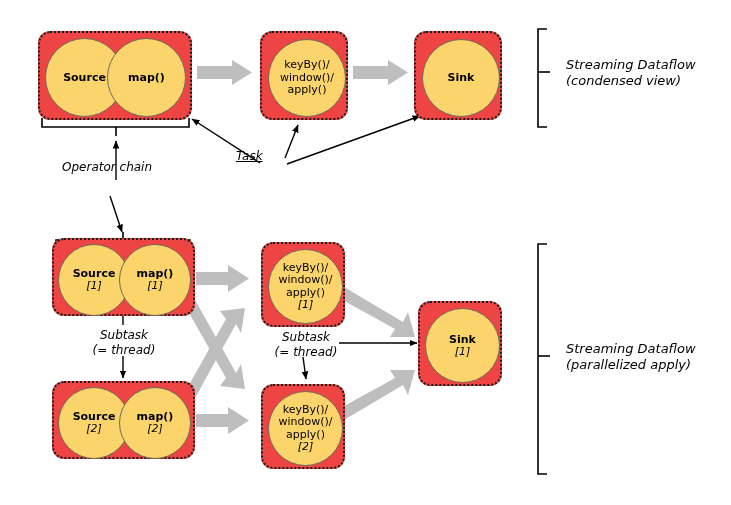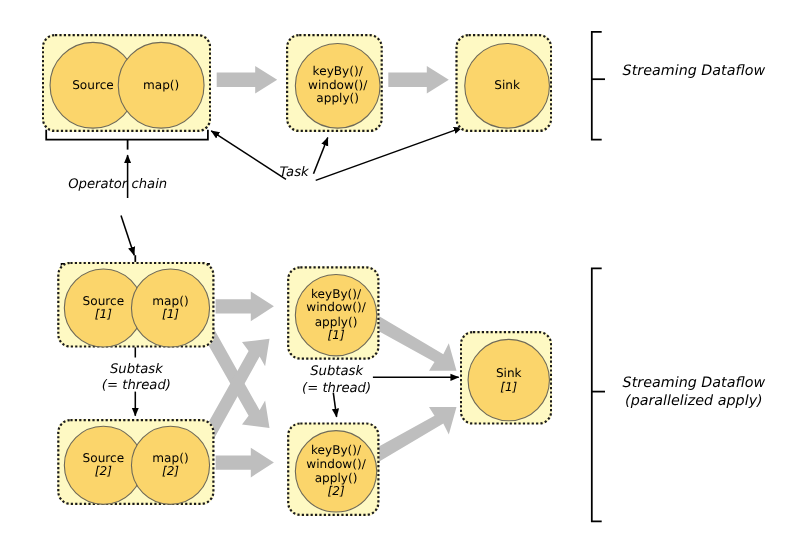--- a/index.html
+++ b/index.html
@@ -1,27 +1,27 @@
 <!DOCTYPE html>
 <html><head>
 <meta charset="utf-8">
 <style>
   html,body{margin:0;padding:0;background:#ffffff;}
   body{width:731px;height:505px;font-family:"DejaVu Sans","Liberation Sans",sans-serif;}
   #canvas{position:relative;width:731px;height:505px;overflow:hidden;background:#fff;}
   svg.layer{position:absolute;left:0;top:0;width:731px;height:505px;overflow:visible;}
-  .node-box{position:absolute;box-sizing:border-box;border:2px dotted #1a1a1a;border-radius:12px;background:#fef9c3;}
+  .node-box{position:absolute;box-sizing:border-box;border:2px dotted #1a1a1a;border-radius:12px;background:#ef4444;}
   .circle{position:absolute;border-radius:50%;background:#FBD56B;border:1px solid #6f6a58;
           display:flex;flex-direction:column;align-items:center;justify-content:center;
           font-size:11px;color:#000;line-height:12px;text-align:center;}
-  .circle .lbl{white-space:nowrap;}
+  .circle .lbl{white-space:nowrap;font-weight:bold;}
   .circle .idx{font-style:italic;}
   .op-text{font-size:11px;line-height:12.5px;}
   .caption{position:absolute;font-style:italic;font-size:12px;color:#000;line-height:15px;white-space:nowrap;}
-  .caption.right{font-size:13px;line-height:16px;text-align:center;}
+  .caption.right{font-size:13px;line-height:16px;text-align:left;}
   .sr-only{position:absolute;width:1px;height:1px;overflow:hidden;clip:rect(0 0 0 0);}
 </style>
 </head>
 <body>
 
 <div id="canvas">
 
   <svg class="layer" viewBox="0 0 731 505">
     <defs>
       <marker id="blkArrow" markerWidth="9" markerHeight="9" refX="7.5" refY="4.5" orient="auto" markerUnits="userSpaceOnUse">
@@ -133,26 +133,27 @@
 
   <div class="node-box" style="left:414px;top:31px;width:88px;height:89px;">
     <div class="circle" style="left:6px;top:6px;width:76px;height:76px;">
       <span class="lbl">Sink</span>
     </div>
   </div>
 
   <div class="caption" style="left:62px;top:160px;">
     <span>Operator chain</span>
   </div>
-  <div class="caption" style="left:254px;top:149px;">
+  <div class="caption" style="left:236px;top:149px;text-decoration:underline;">
     <span>Task</span>
   </div>
 
   <div class="caption right" style="left:566px;top:57px;">
     <div>Streaming Dataflow</div>
+    <div>(condensed view)</div>
   </div>
 
   <div class="node-box" style="left:52px;top:238px;width:143px;height:78px;">
     <div class="circle" style="left:4px;top:4px;width:70px;height:70px;">
       <span class="lbl">Source</span>
       <span class="idx">[1]</span>
     </div>
     <div class="circle" style="left:65px;top:4px;width:70px;height:70px;">
       <span class="lbl">map()</span>
       <span class="idx">[1]</span>

